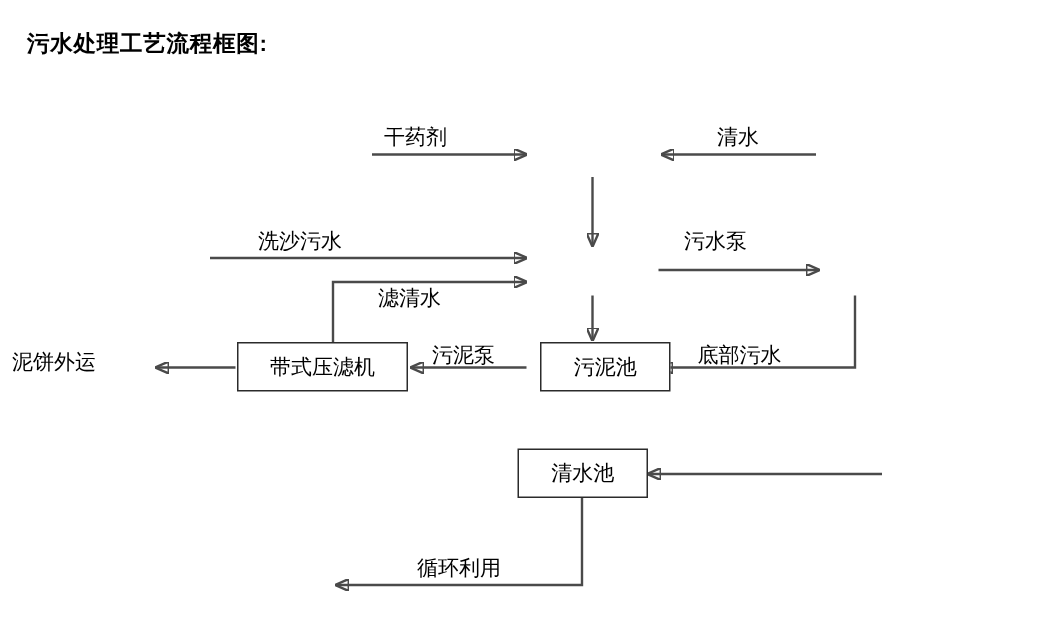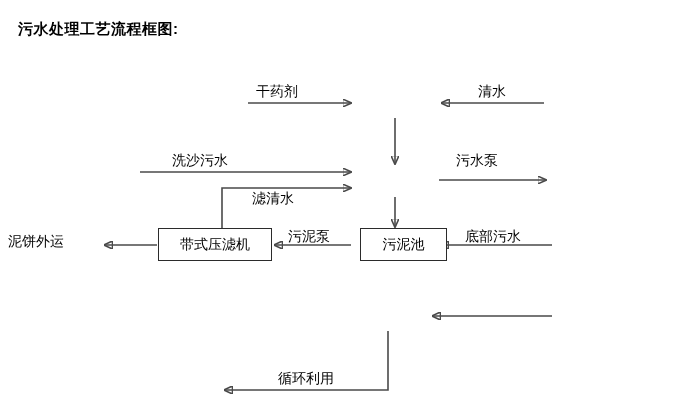--- a/index.html
+++ b/index.html
@@ -7,20 +7,21 @@
     padding: 0;
     background: #ffffff;
   }
   #canvas {
     position: relative;
     width: 552px;
     height: 420px;
     background: #ffffff;
     font-family: "Liberation Serif", "DejaVu Serif", serif;
     overflow: hidden;
+    padding-left: 36px;
   }
   #title {
     position: absolute;
     left: 18px;
     top: 20px;
     font-family: "Liberation Sans", "DejaVu Sans", sans-serif;
     font-weight: bold;
     font-size: 15px;
     color: #000000;
     letter-spacing: 0.5px;
@@ -114,20 +115,21 @@
     <polyline points="388,331 388,390 224,390" marker-end="url(#arrL)"></polyline>
   </svg>
 
 
 
 
   <div class="node" style="left:360px; top:228px; width:87px; height:33px;">污泥池</div>
 
   <div class="node" style="left:158px; top:228px; width:114px; height:33px;">带式压滤机</div>
 
+  <div class="node" style="left:345px; top:299px; width:87px; height:33px;">清水池</div>
 
   <div class="term-label" style="left:256px; top:83px;">干药剂</div>
 
   <div class="term-label" style="left:478px; top:83px;">清水</div>
 
   <div class="term-label" style="left:172px; top:152px;">洗沙污水</div>
 
   <div class="term-label" style="left:8px; top:233px;">泥饼外运</div>
 
   <div class="edge-label" style="left:456px; top:152px;">污水泵</div>

